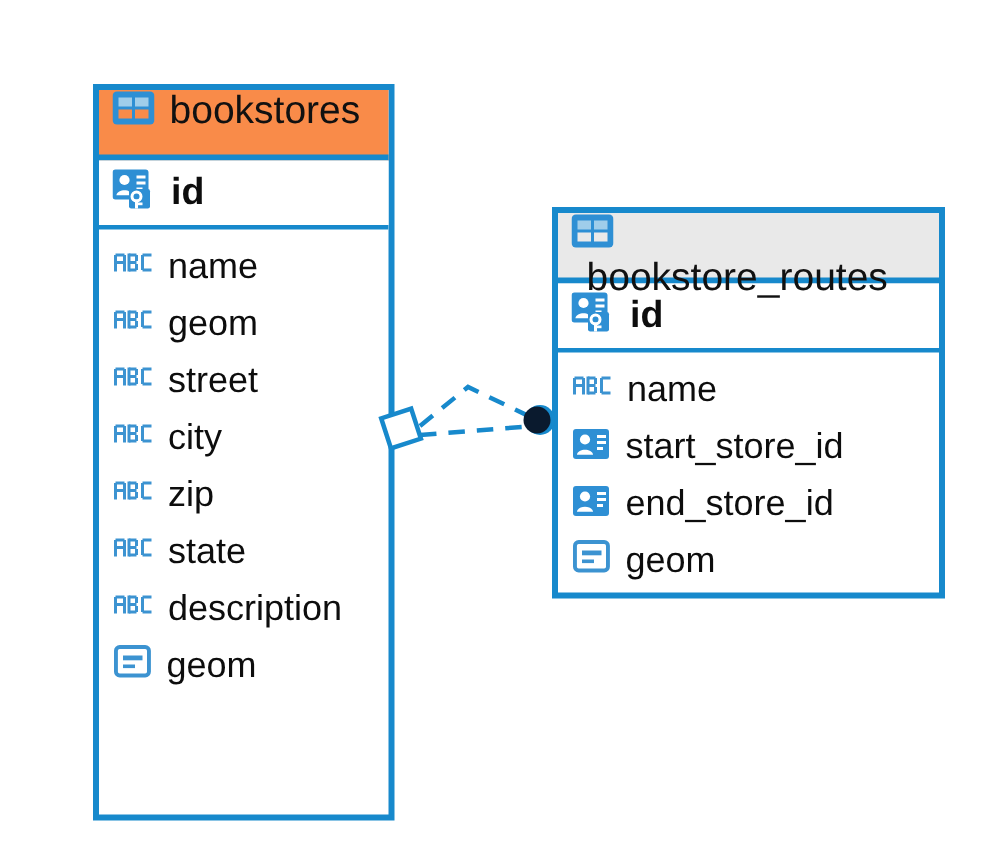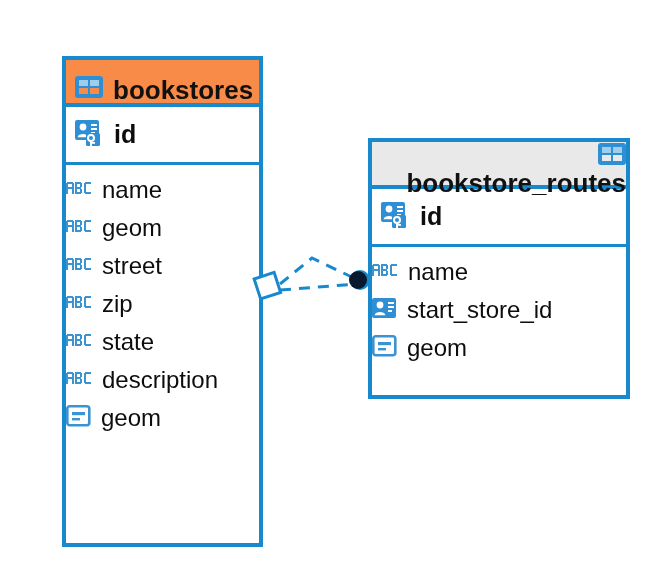--- a/index.html
+++ b/index.html
@@ -32,43 +32,42 @@
   #entity-bookstore-routes {
     left: 368px;
     top: 138px;
     width: 262px;
     height: 261px;
   }
 
   .entity-header {
     box-sizing: border-box;
     display: flex;
-    align-items: flex-end;
+    align-items: flex-start;
     height: 47px;
     padding-left: 9px;
     border-bottom: 4px solid #1789CC;
-    font-weight: bold;
   }
   .entity-header.orange { background: #F98B49; }
   .entity-header.gray   { background: #E9E9E9; flex-direction: column; }
 
   .entity-title {
     font-size: 26px;
     color: #111111;
     margin-left: 10px;
     line-height: 1;
     white-space: nowrap;
   }
 
   
   .pk-row {
     box-sizing: border-box;
     display: flex;
     align-items: center;
-    height: 58px;
+    height: 46px;
     padding-left: 9px;
     border-bottom: 3px solid #1789CC;
     background: #ffffff;
   }
   .pk-row .field-label {
     font-size: 25px;
     font-weight: bold;
     color: #0d0d0d;
     margin-left: 9px;
     line-height: 1;
@@ -76,20 +75,21 @@
   }
 
   .field-list {
     padding-top: 6px;
   }
   .field-row {
     box-sizing: border-box;
     display: flex;
     align-items: center;
     height: 38px;
+    padding-left: 10px;
   }
   .field-row .field-label {
     font-size: 24px;
     color: #0d0d0d;
     margin-left: 9px;
     line-height: 1;
     white-space: nowrap;
   }
 
   .icon { flex: 0 0 auto; display: block; }
@@ -206,20 +206,42 @@
               <rect x="14" y="8" width="2" height="4"></rect>
             <rect x="19" y="1" width="6" height="2"></rect>
               <rect x="19" y="11" width="6" height="2"></rect>
             <rect x="18" y="2" width="2" height="10"></rect>
           </g>
         </svg>
       </span>
       <span class="field-label">street</span>
     </div>
 
+    <div class="field-row">
+      <span class="icon">
+        <svg width="27" height="15" viewBox="0 0 27 15">
+          <g fill="#3C93D1">
+            <rect x="0" y="2" width="2" height="11"></rect>
+              <rect x="6" y="2" width="2" height="11"></rect>
+            <rect x="1" y="1" width="6" height="2"></rect>
+              <rect x="1" y="6" width="6" height="2"></rect>
+            <rect x="9" y="1" width="2" height="12"></rect>
+            <rect x="10" y="1" width="5" height="2"></rect>
+              <rect x="10" y="6" width="5" height="2"></rect>
+              <rect x="10" y="11" width="5" height="2"></rect>
+            <rect x="14" y="2" width="2" height="4"></rect>
+              <rect x="14" y="8" width="2" height="4"></rect>
+            <rect x="19" y="1" width="6" height="2"></rect>
+              <rect x="19" y="11" width="6" height="2"></rect>
+            <rect x="18" y="2" width="2" height="10"></rect>
+          </g>
+        </svg>
+      </span>
+      <span class="field-label">city</span>
+    </div>
 
     <div class="field-row">
       <span class="icon">
         <svg width="27" height="15" viewBox="0 0 27 15">
           <g fill="#3C93D1">
             <rect x="0" y="2" width="2" height="11"></rect>
               <rect x="6" y="2" width="2" height="11"></rect>
             <rect x="1" y="1" width="6" height="2"></rect>
               <rect x="1" y="6" width="6" height="2"></rect>
             <rect x="9" y="1" width="2" height="12"></rect>
@@ -362,20 +384,33 @@
           <circle cx="8" cy="8" r="3.4" fill="#ffffff"></circle>
           <path d="M2.6 18.2 C3.4 13.8 12.6 13.8 13.4 18.2 Z" fill="#ffffff"></path>
           <rect x="16" y="5" width="6" height="2" fill="#ffffff"></rect>
           <rect x="16" y="9" width="6" height="2" fill="#ffffff"></rect>
           <rect x="16" y="13" width="4" height="2" fill="#ffffff"></rect>
         </svg>
       </span>
       <span class="field-label">start_store_id</span>
     </div>
 
+    <div class="field-row">
+      <span class="icon">
+        <svg width="26" height="22" viewBox="0 0 26 22">
+          <rect x="0" y="1" width="24" height="20" rx="2" fill="#2E8FD4"></rect>
+          <circle cx="8" cy="8" r="3.4" fill="#ffffff"></circle>
+          <path d="M2.6 18.2 C3.4 13.8 12.6 13.8 13.4 18.2 Z" fill="#ffffff"></path>
+          <rect x="16" y="5" width="6" height="2" fill="#ffffff"></rect>
+          <rect x="16" y="9" width="6" height="2" fill="#ffffff"></rect>
+          <rect x="16" y="13" width="4" height="2" fill="#ffffff"></rect>
+        </svg>
+      </span>
+      <span class="field-label">end_store_id</span>
+    </div>
 
     <div class="field-row">
       <span class="icon">
         <svg width="26" height="23" viewBox="0 0 26 23">
           <rect x="1.3" y="1.3" width="22" height="19" rx="2.5" fill="none" stroke="#3C93D1" stroke-width="2.6"></rect>
           <rect x="6" y="7" width="13" height="3.2" fill="#3C93D1"></rect>
           <rect x="6" y="13" width="8" height="2.4" fill="#3C93D1"></rect>
         </svg>
       </span>
       <span class="field-label">geom</span>

